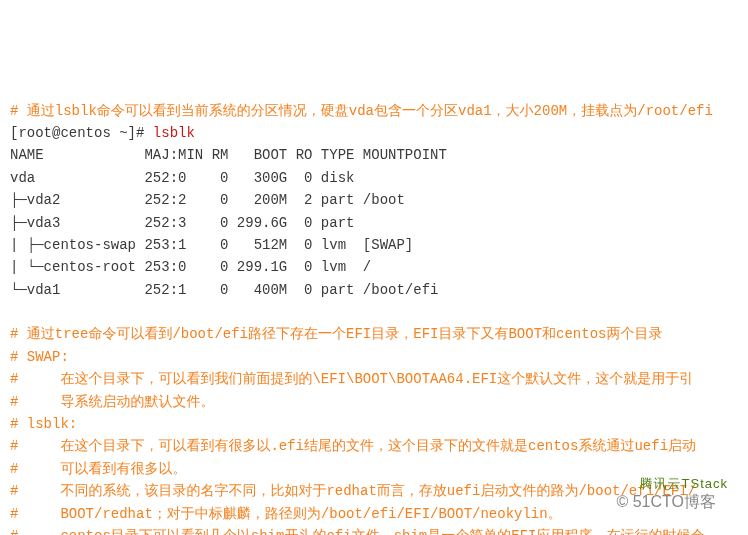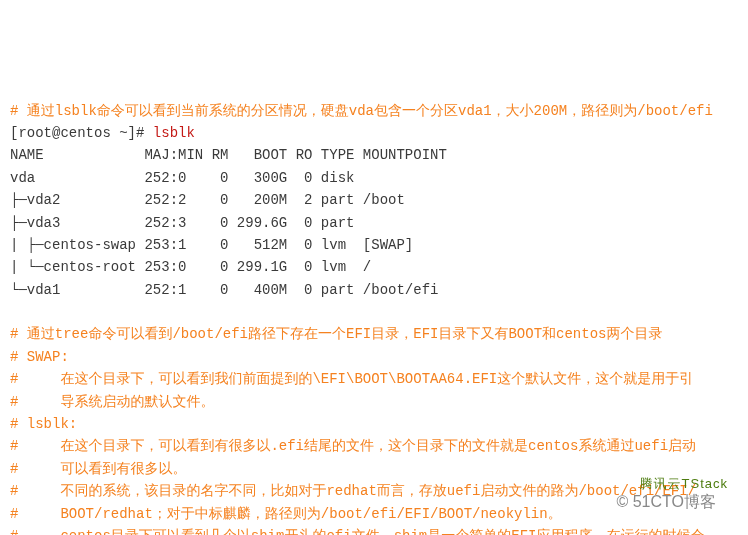--- a/index.html
+++ b/index.html
@@ -15,21 +15,21 @@
   .comment { color: #f58220; }
   .cmd { color: #c41a16; }
   .brand { color: #888; position: absolute; right: 32px; bottom: 20px; font-family: sans-serif; font-size: 16px; }
   .watermark { color: #4d7c0f; position: absolute; right: 20px; bottom: 40px; font-family: sans-serif; font-size: 13px; letter-spacing: 1px; }
 </style>
 </head>
 <body>
 
 
 
-<span class="comment"># 通过lsblk命令可以看到当前系统的分区情况，硬盘vda包含一个分区vda1，大小200M，路径则为/boot/efi</span>
+<span class="comment"># 通过lsblk命令可以看到当前系统的分区情况，硬盘vda包含一个分区vda1，大小200M，挂载点为/root/efi</span>
 <span>[root@centos ~]# </span><span class="cmd">lsblk</span>
 <span>NAME            MAJ:MIN RM   BOOT RO TYPE MOUNTPOINT</span>
 <span>vda             252:0    0   300G  0 disk</span>
 <span>├─vda2          252:2    0   200M  2 part /boot</span>
 <span>├─vda3          252:3    0 299.6G  0 part</span>
 <span>| ├─centos-swap 253:1    0   512M  0 lvm  [SWAP]</span>
 <span>| └─centos-root 253:0    0 299.1G  0 lvm  /</span>
 <span>└─vda1          252:1    0   400M  0 part /boot/efi</span>
 
 <span class="comment"># 通过tree命令可以看到/boot/efi路径下存在一个EFI目录，EFI目录下又有BOOT和centos两个目录</span>

